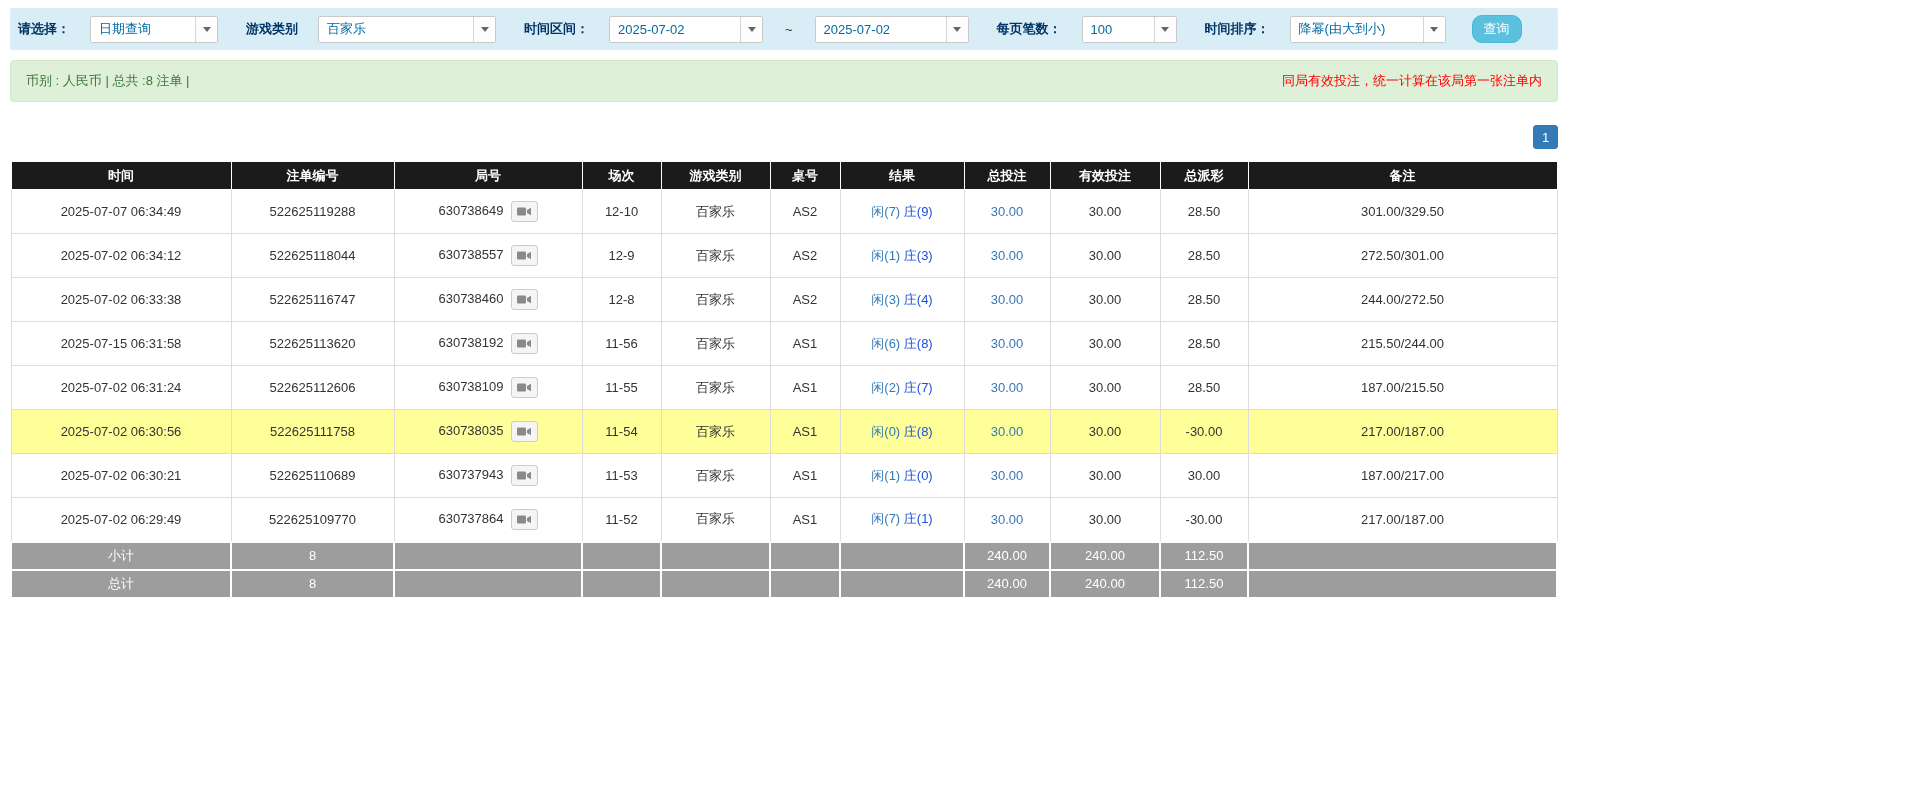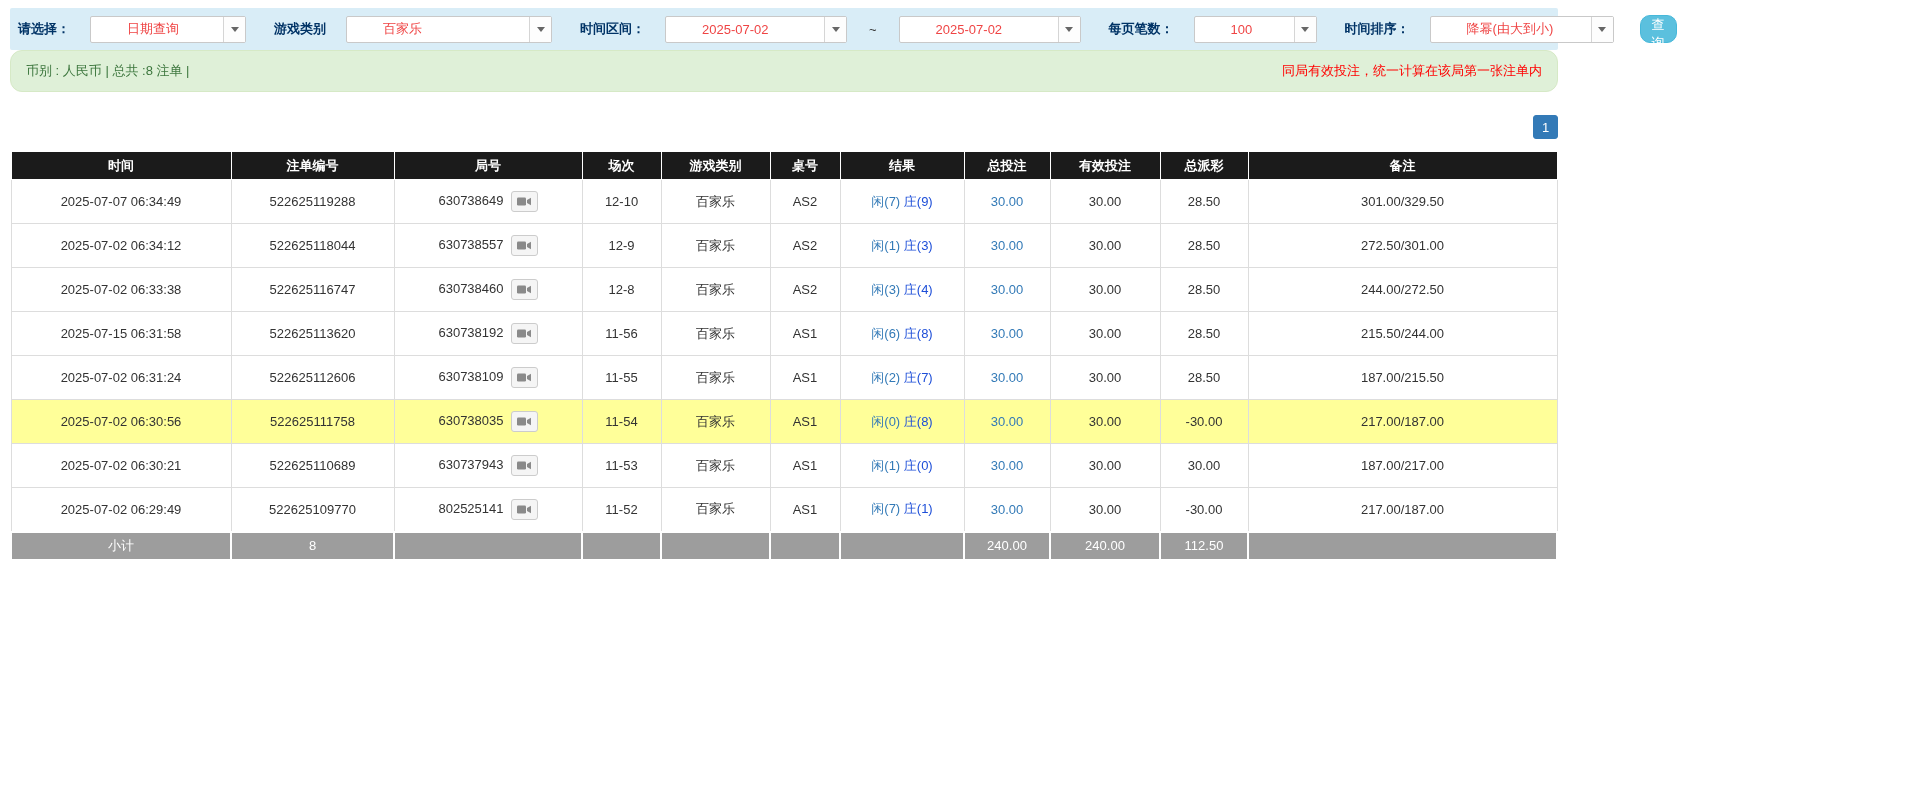--- a/index.html
+++ b/index.html
@@ -24,23 +24,22 @@
     font-size: 13px; border-radius: 2px;
   }
   .flabel { color: #003366; font-weight: bold; white-space: nowrap; margin-left: 8px; }
   .flabel.first { margin-left: 0; }
   .combo {
     display: flex; align-items: stretch; height: 27px;
     background: #fff; border: 1px solid #c9c9c9; border-radius: 2px;
   }
   .combo input {
     border: none; outline: none; background: transparent;
-    padding: 0 8px; font-size: 13px; color: #ef4444;
+    padding: 0 8px; font-size: 13px; color: #0369a1;
     font-family: "Liberation Sans", "DejaVu Sans", sans-serif;
-    margin-left: 28px;
   }
   .caret-btn {
     width: 22px; border: none; border-left: 1px solid #d5d5d5;
     background: #fdfdfd; cursor: pointer; padding: 0;
     display: flex; align-items: center; justify-content: center;
   }
   .caret {
     width: 0; height: 0;
     border-left: 4px solid transparent; border-right: 4px solid transparent;
     border-top: 5px solid #666;
@@ -53,21 +52,22 @@
   .tilde { color: #333; margin: 0 2px; }
   .search-btn {
     background: #5bc0de; border: 1px solid #46b8da; color: #fff;
     height: 28px; padding: 0 11px; font-size: 13px;
     border-radius: 10px; cursor: pointer; margin-left: 6px;
     font-family: "Liberation Sans", "DejaVu Sans", sans-serif;
   }
 
   
   .summary-bar {
-    background: #dff0d8; border: 1px solid #d6e9c6; border-radius: 12px;
+    margin-top: 10px;
+    background: #dff0d8; border: 1px solid #d6e9c6; border-radius: 4px;
     height: 42px; padding: 0 15px;
     display: flex; align-items: center; justify-content: space-between;
     font-size: 13px;
   }
   .summary-left  { color: #3c763d; }
   .summary-right { color: #ff0000; }
 
   
   .pagination { display: flex; justify-content: flex-end; margin-top: 23px; }
   .page-btn {
@@ -327,21 +327,21 @@
           <td>AS1</td>
           <td><span class="player">闲(1)</span> <span class="banker">庄(0)</span></td>
           <td><a href="#" class="bet-link">30.00</a></td>
           <td>30.00</td>
           <td>30.00</td>
           <td>187.00/217.00</td>
         </tr>
         <tr>
           <td>2025-07-02 06:29:49</td>
           <td>522625109770</td>
-          <td><span>802525141</span><button class="icon-btn">
+          <td><span>630737864</span><button class="icon-btn">
               <svg width="14" height="11" viewBox="0 0 14 11">
                 <rect x="0" y="1.5" width="9" height="8" rx="1.2" fill="#8a8a8a"></rect>
                 <path d="M10 4 L14 1.8 V9.2 L10 7 Z" fill="#8a8a8a"></path>
               </svg>
             </button></td>
           <td>11-52</td>
           <td>百家乐</td>
           <td>AS1</td>
           <td><span class="player">闲(7)</span> <span class="banker">庄(1)</span></td>
           <td><a href="#" class="bet-link">30.00</a></td>
@@ -355,16 +355,29 @@
           <td></td>
           <td></td>
           <td></td>
           <td></td>
           <td></td>
           <td>240.00</td>
           <td>240.00</td>
           <td>112.50</td>
           <td></td>
         </tr>
+        <tr class="tfoot-row">
+          <td>总计</td>
+          <td>8</td>
+          <td></td>
+          <td></td>
+          <td></td>
+          <td></td>
+          <td></td>
+          <td>240.00</td>
+          <td>240.00</td>
+          <td>112.50</td>
+          <td></td>
+        </tr>
       </tbody>
   </table>
 
 </div>
 
 </body></html>

